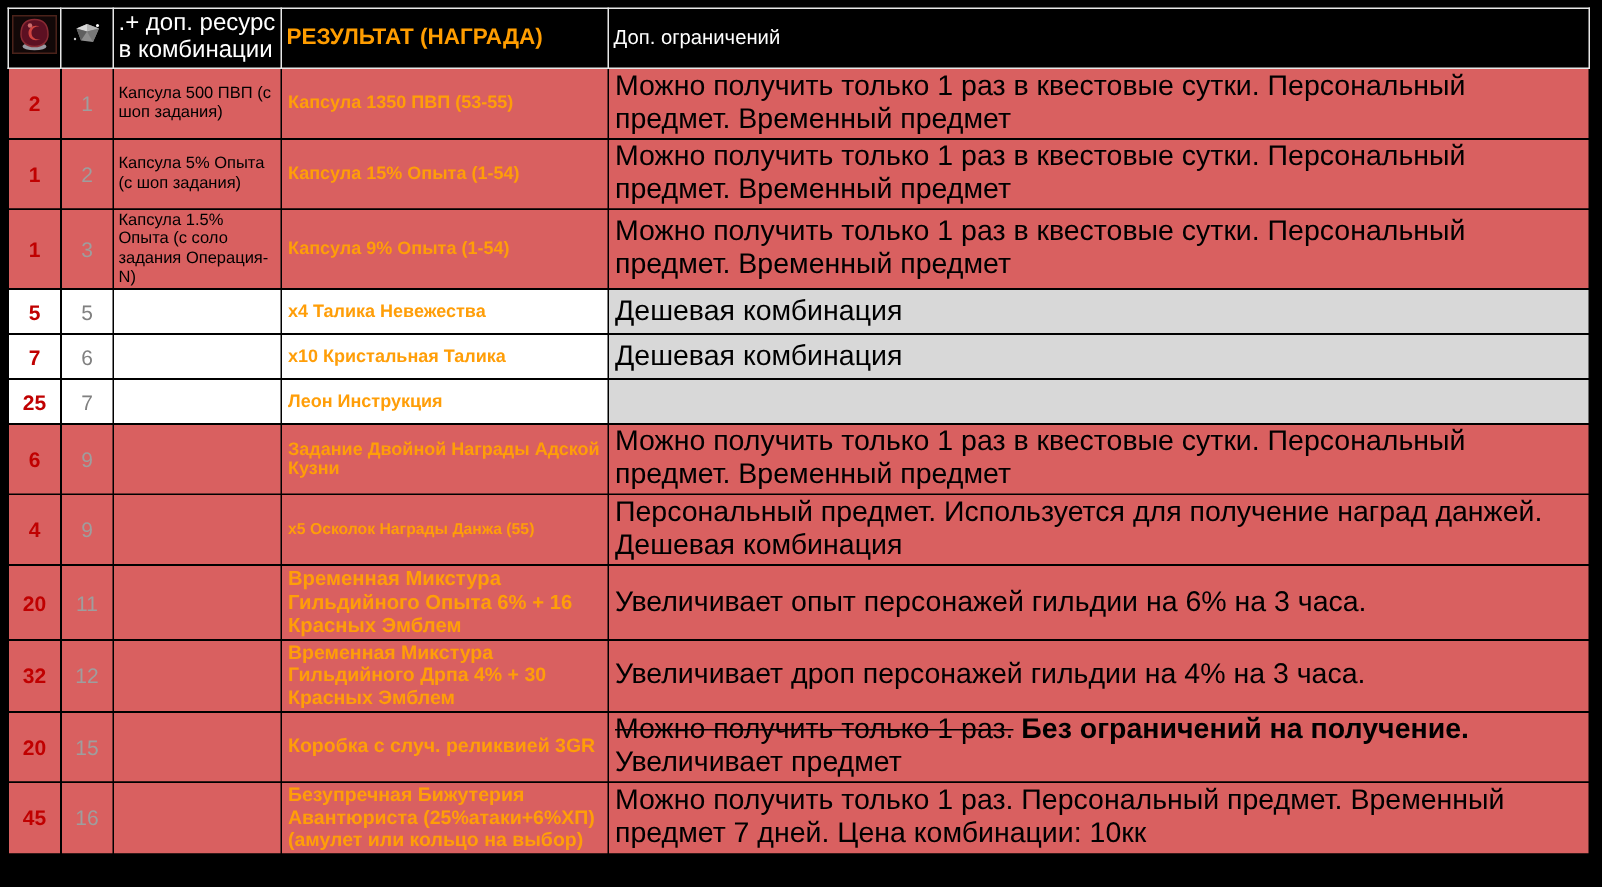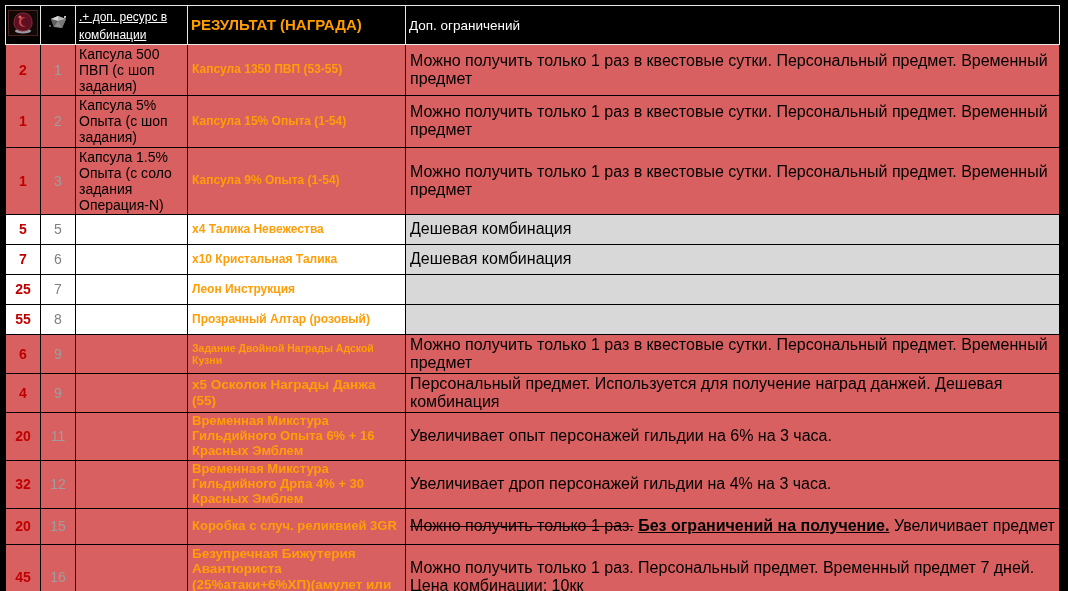--- a/index.html
+++ b/index.html
@@ -16,38 +16,38 @@
   col.c3{width:112px;}
   col.c4{width:218px;}
   col.c5{width:654px;}
 
   
   thead th{
     background:#000;border:1px solid #e8e8e8;height:28px;
     font-weight:normal;text-align:left;vertical-align:middle;padding:1px 3px;
   }
   th.icon-cell{text-align:center;padding:0;}
-  .h-resource{color:#fff;font-size:12px;line-height:1.15;text-decoration:underline;}
+  .h-resource{color:#fff;font-size:16px;line-height:1.15;}
   .h-result{color:var(--header-orange,#ff9d00);font-weight:bold;font-size:15px;}
   .h-comment{color:#fff;font-size:13.5px;}
 
   
   tbody td{border:1px solid #000;vertical-align:middle;padding:1px 3px;overflow:hidden;}
   tr.red td{background:var(--row-red,#d96060);}
   tr.white td{background:#fff;}
   tr.white td.comment{background:var(--comment-gray,#d8d8d8);}
   td.num1{color:var(--num-red,#c00000);font-weight:bold;font-size:14px;text-align:center;}
   td.num2{font-size:14px;text-align:center;}
   tr.white td.num2{color:#808080;}
   tr.red td.num2{color:#9e9e9e;}
-  td.resource{font-size:14px;line-height:1.15;color:#000;}
+  td.resource{font-size:11px;line-height:1.15;color:#000;}
   td.result{color:var(--result-orange,#ff9e08);font-weight:bold;font-size:12px;line-height:1.15;padding-left:4px;}
-  td.comment{font-size:16px;color:#000;padding-left:4px;}
+  td.comment{font-size:19px;color:#000;padding-left:4px;}
   .strike{text-decoration:line-through;}
-  .boldpart{font-weight:bold;text-decoration:underline;}
+  .boldpart{font-weight:bold;}
 
   
   tbody tr{height:30px;}
   tbody tr:nth-child(1),tbody tr:nth-child(2),tbody tr:nth-child(3){height:36px;}
   tbody tr:nth-child(10){height:43px;}
   tbody tr:nth-child(11),tbody tr:nth-child(12){height:36px;}
   tbody tr:nth-child(15){height:62px;}
   tbody tr:nth-child(16){height:26px;}
   tbody tr:nth-child(8) td.result{font-size:10.5px;}
   tbody tr:nth-child(9) td.result,
@@ -138,27 +138,20 @@
         <td class="result">х10 Кристальная Талика</td>
         <td class="comment">Дешевая комбинация</td>
       </tr>
       <tr class="row white">
         <td class="num1">25</td>
         <td class="num2">7</td>
         <td class="resource"></td>
         <td class="result">Леон Инструкция</td>
         <td class="comment"></td>
       </tr>
-      <tr class="row white">
-        <td class="num1">55</td>
-        <td class="num2">8</td>
-        <td class="resource"></td>
-        <td class="result">Прозрачный Алтар (розовый)</td>
-        <td class="comment"></td>
-      </tr>
       <tr class="row red">
         <td class="num1">6</td>
         <td class="num2">9</td>
         <td class="resource"></td>
         <td class="result">Задание Двойной Награды Адской Кузни</td>
         <td class="comment">Можно получить только 1 раз в квестовые сутки. Персональный предмет. Временный предмет</td>
       </tr>
       <tr class="row red">
         <td class="num1">4</td>
         <td class="num2">9</td>

